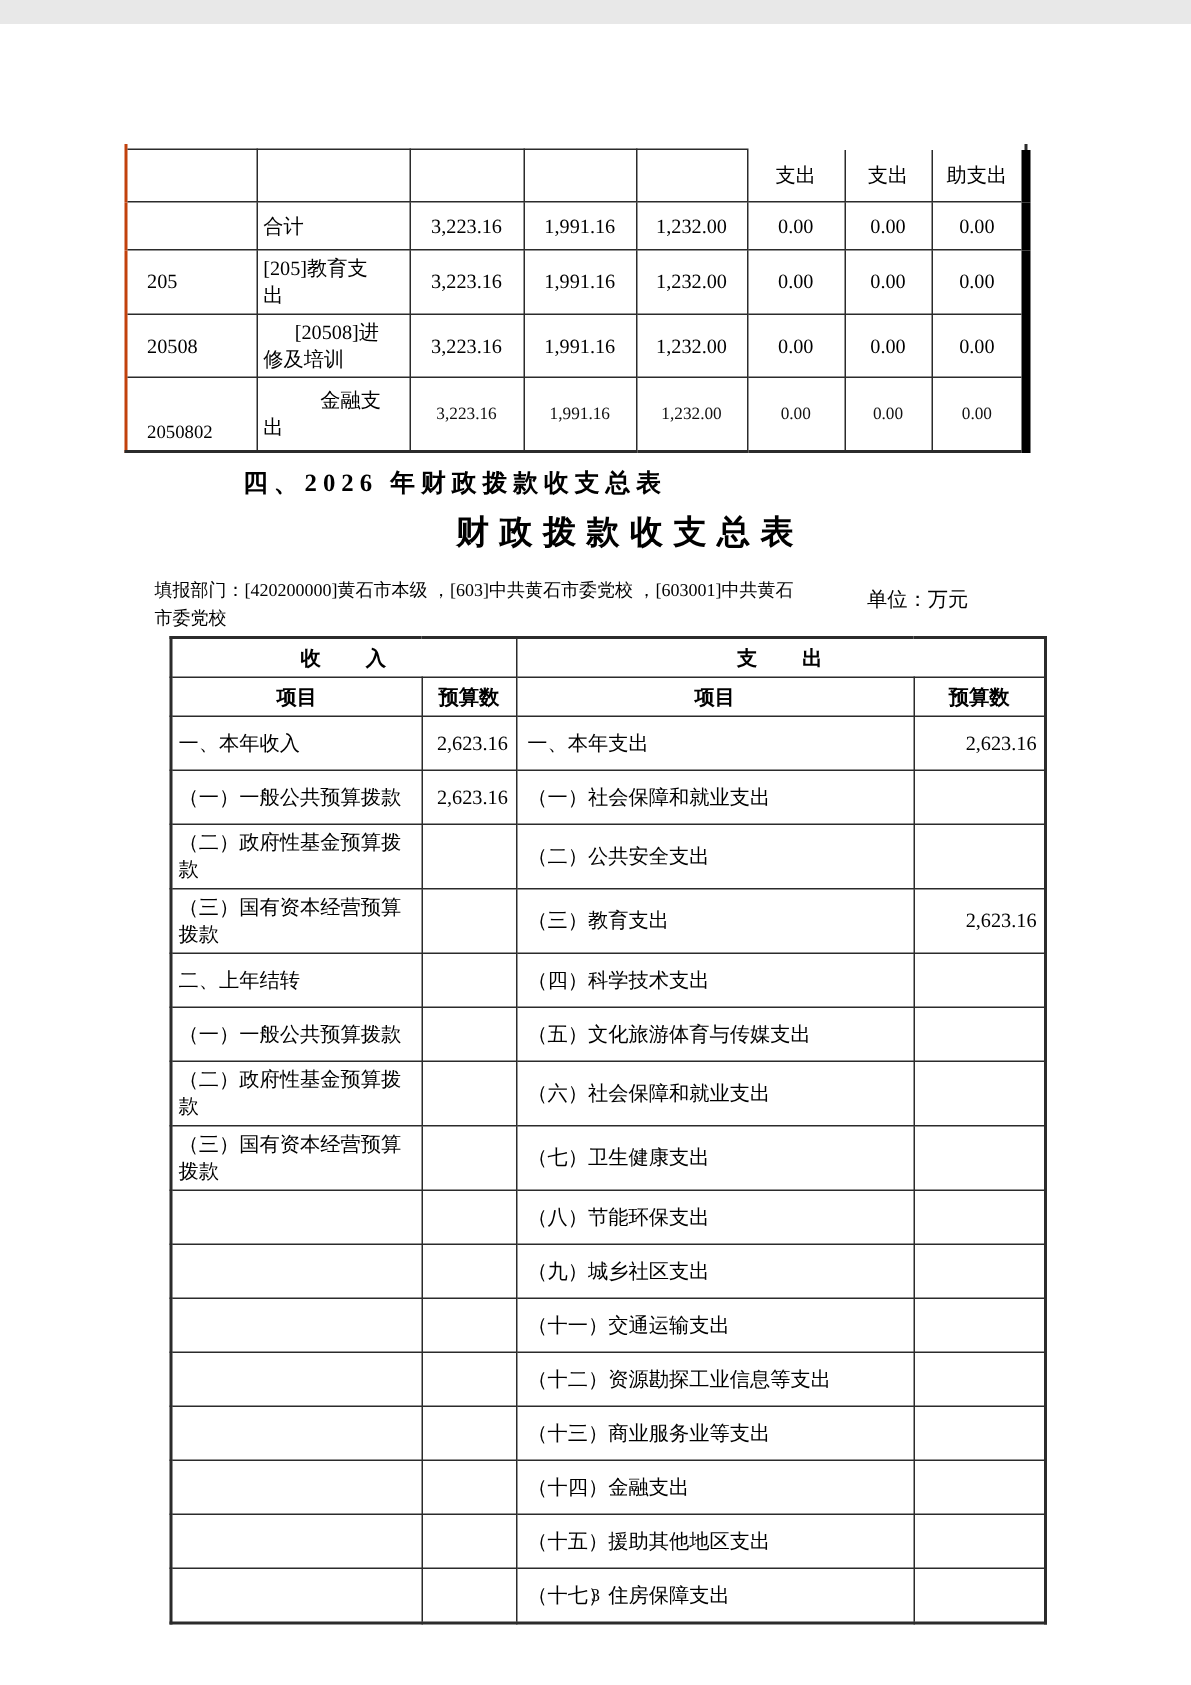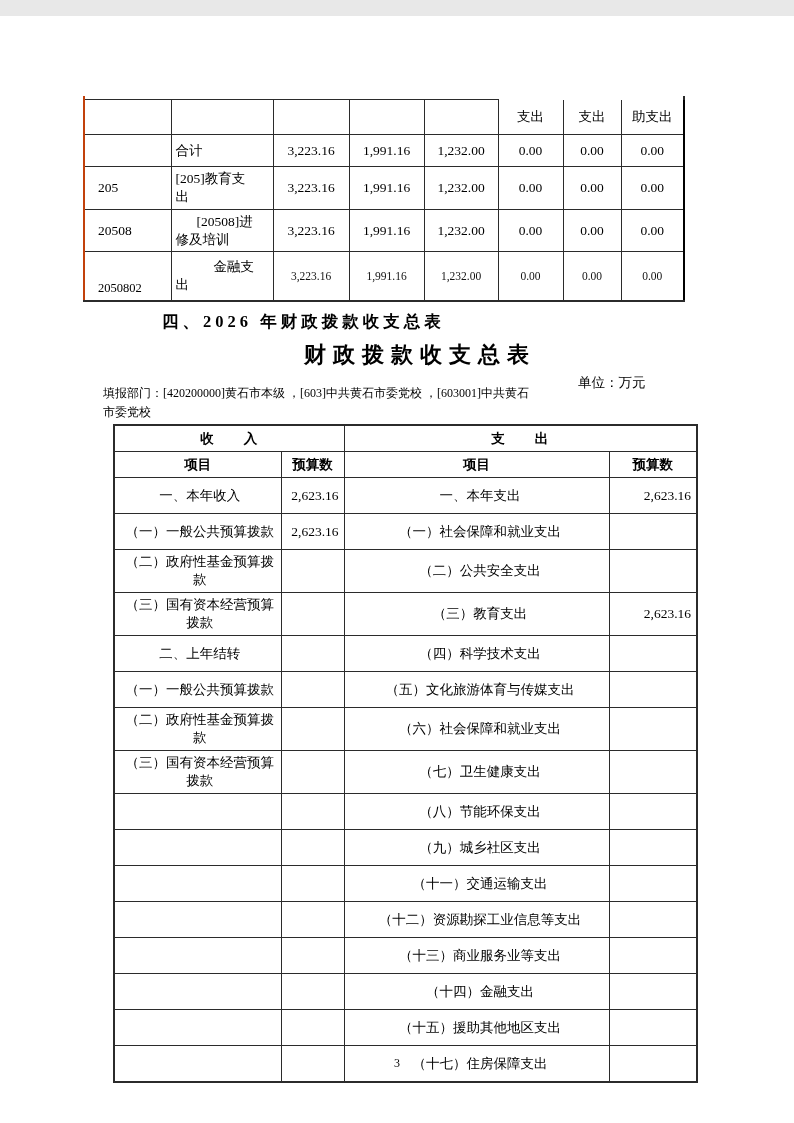--- a/index.html
+++ b/index.html
@@ -9,21 +9,21 @@
     font-family:"Liberation Serif","DejaVu Serif",serif;
     color:#000;
   }
   table { border-collapse:collapse; table-layout:fixed; }
   td { overflow:hidden; vertical-align:middle; }
 
   
   .t1 { position:absolute; left:83px; top:80px; width:600px; font-size:13.5px; }
   .t1 td { border:1px solid #2b2b2b; padding:0; }
   .t1 td:first-child { border-left:2px solid #c2410c;padding-left:13px; }
-  .t1 td.lastcol { border-right:2px solid #000000; }
+  .t1 td.lastcol { border-right:6px solid #000000; }
   .t1 tr.rlast td { border-bottom:2px solid #2b2b2b; }
   
   .t1 .c-cut  { border:hidden; border-bottom:1px solid #2b2b2b; height:3px; line-height:0; }
   .t1 .c-stub { border:hidden; border-left:1px solid #2b2b2b; height:3px; line-height:0; }
   .t1 .c-stub.lastcol { border-right:2px solid #2b2b2b; }
   .t1 .rh td { height:34px; text-align:center; }
   .t1 .r-total td   { height:31px; }
   .t1 .r-205 td     { height:42px; }
   .t1 .r-20508 td   { height:41px; }
   .t1 .r-2050802 td { height:44px; }
@@ -42,29 +42,29 @@
     font-size:16.5px; font-weight:bold; letter-spacing:4px; white-space:nowrap;
   }
   .doc-title {
     position:absolute; left:113px; top:324px; width:614px;
     text-align:center; font-size:22px; font-weight:bold; letter-spacing:7px;
   }
   .dept {
     position:absolute; left:103px; top:368px; width:432px;
     font-size:12px; line-height:19px;
   }
-  .unit { position:absolute; left:578px; top:358px; font-size:13.5px;font-family:Liberation Serif, serif; }
+  .unit { position:absolute; left:578px; top:375px; font-size:13.5px;font-family:Liberation Serif, serif; }
 
   
   .t2 { position:absolute; left:113px; top:408px; width:583px;
         font-size:13.5px; border:2px solid #2b2b2b; }
   .t2 td { border:1px solid #2b2b2b; height:29px; padding:0; }
   .t2 .h1 td, .t2 .h2 td { height:25px; text-align:center; font-weight:bold; }
   .t2 .sec { letter-spacing:1px; }
-  .t2 .item { text-align:center; padding:3px 0 3px 4px; line-height:18px; }
+  .t2 .item { text-align:left; padding:3px 0 3px 4px; line-height:18px; }
   .t2 .item.r { padding-left:7px; }
   .t2 .num { text-align:right; padding-right:5px; }
 
   .page-number {
     position:absolute; left:0; top:1040px; width:794px;
     text-align:center; font-size:12px;
   }
 </style>
 </head>
 <body>

